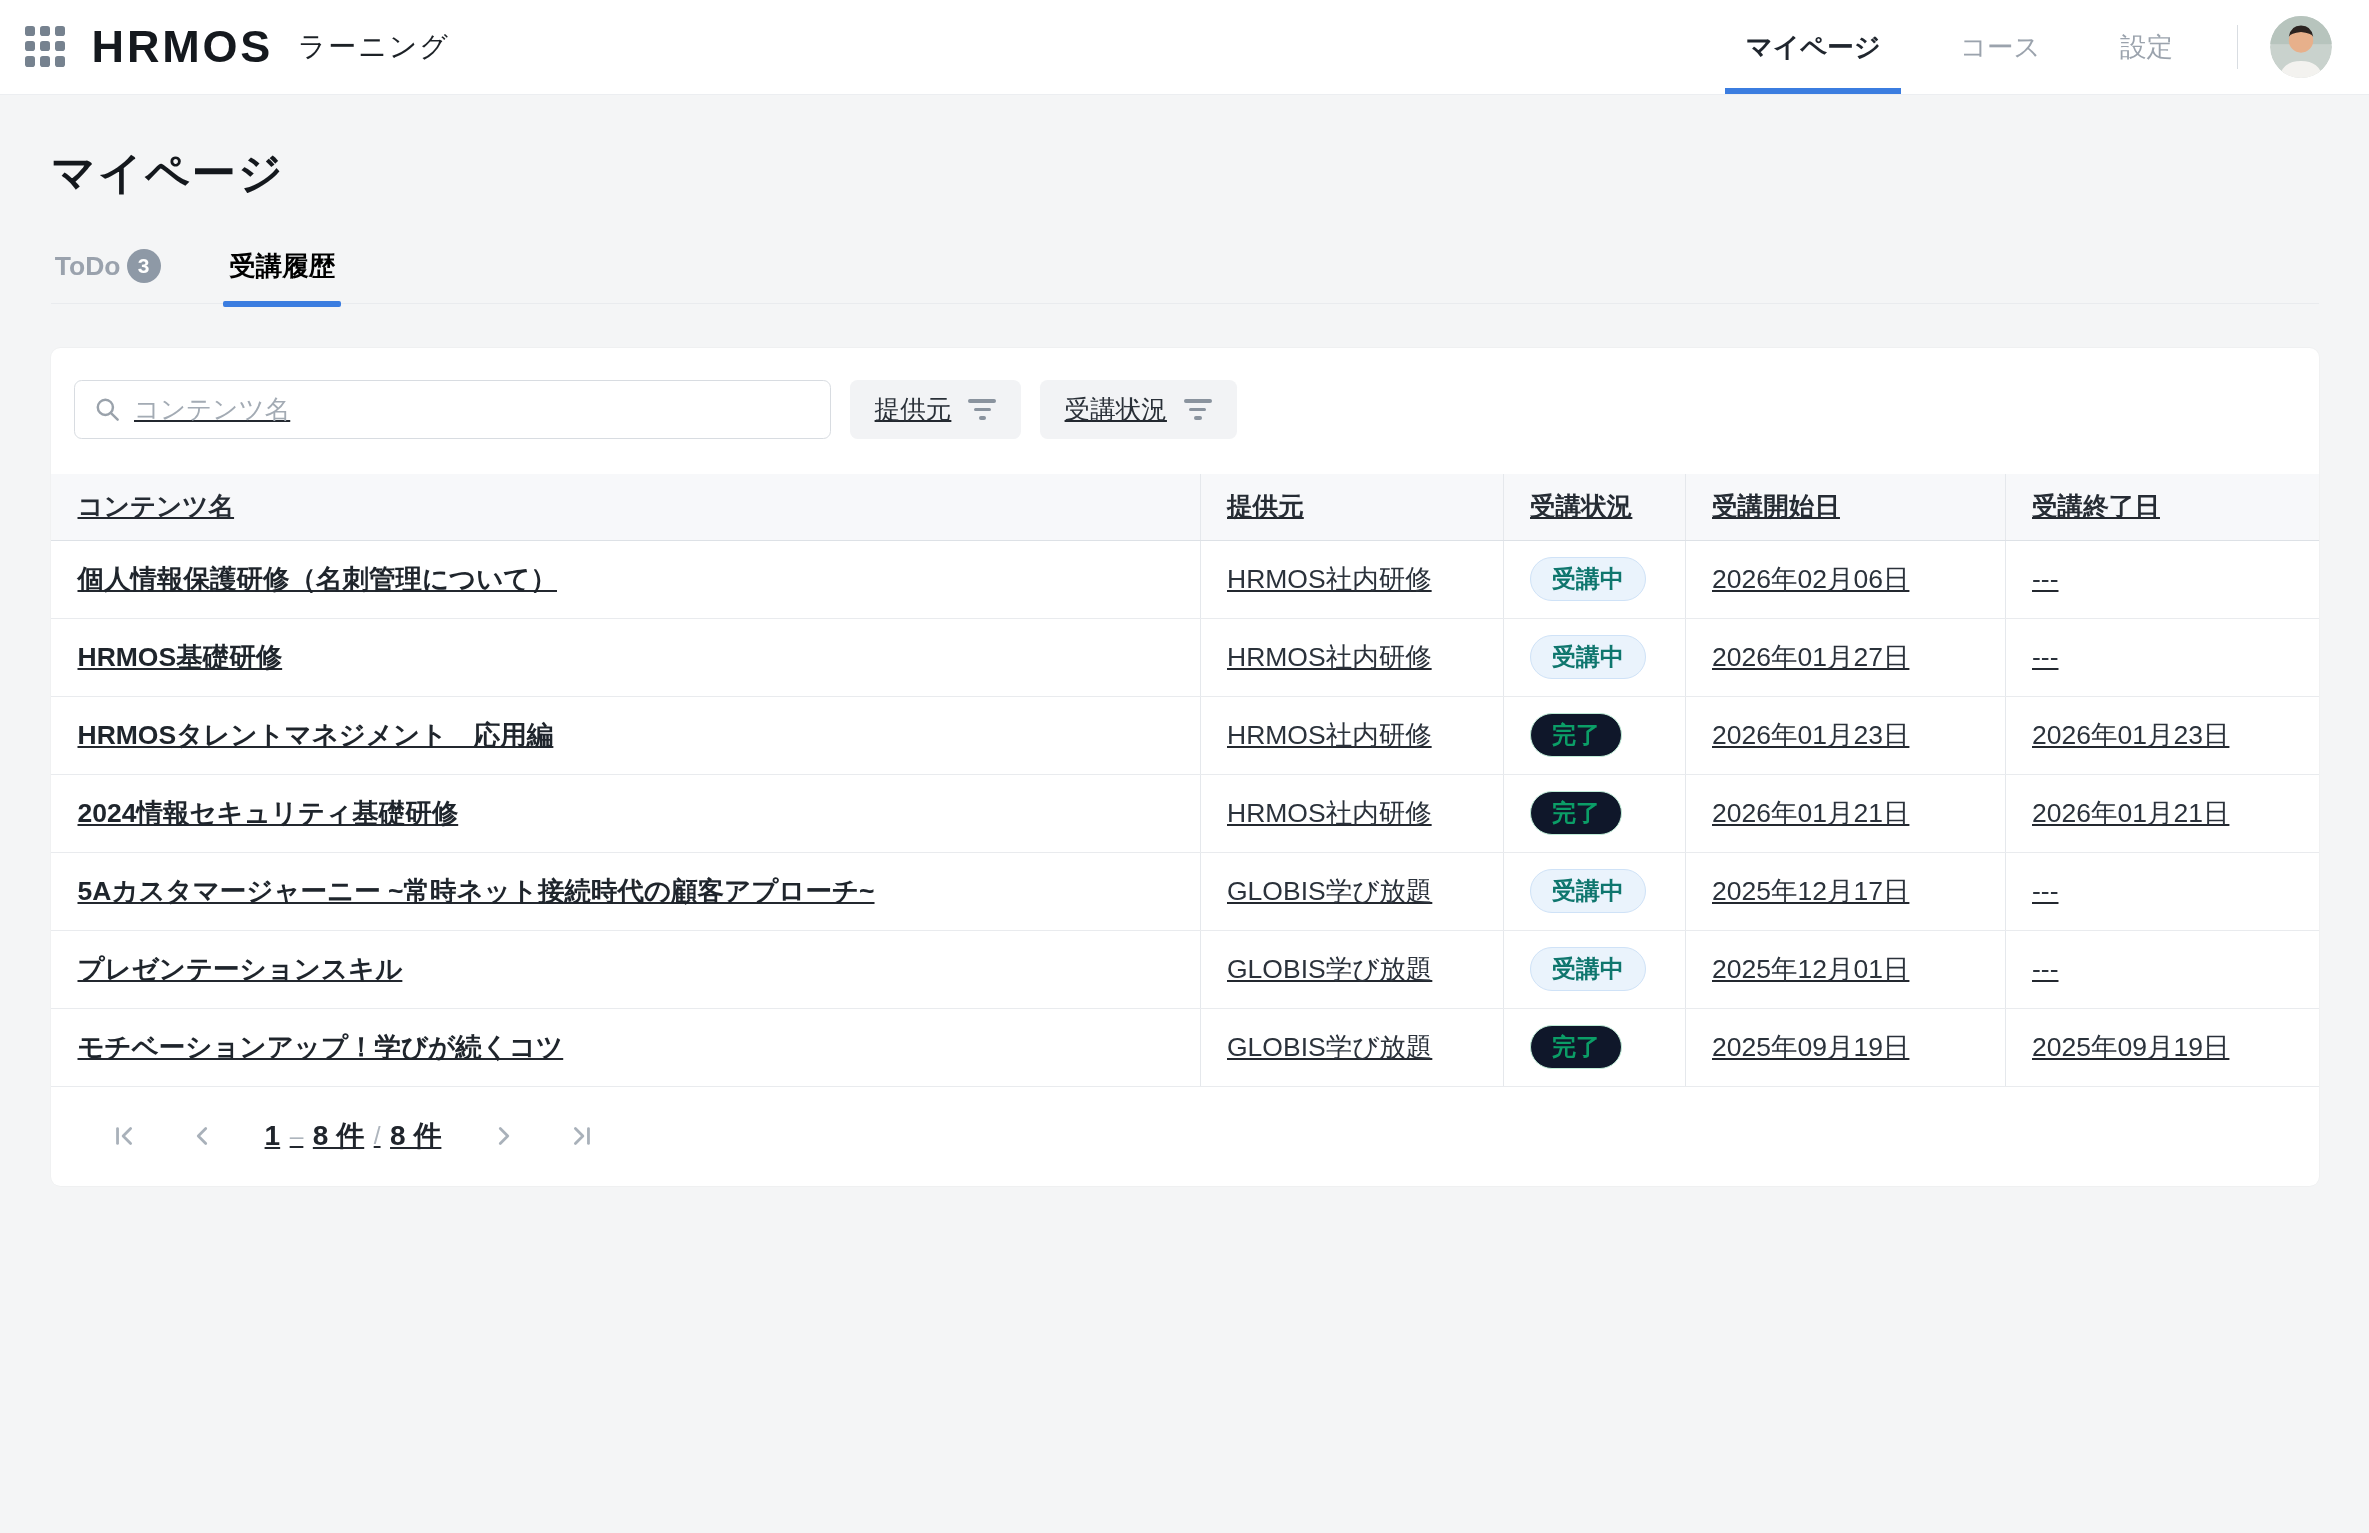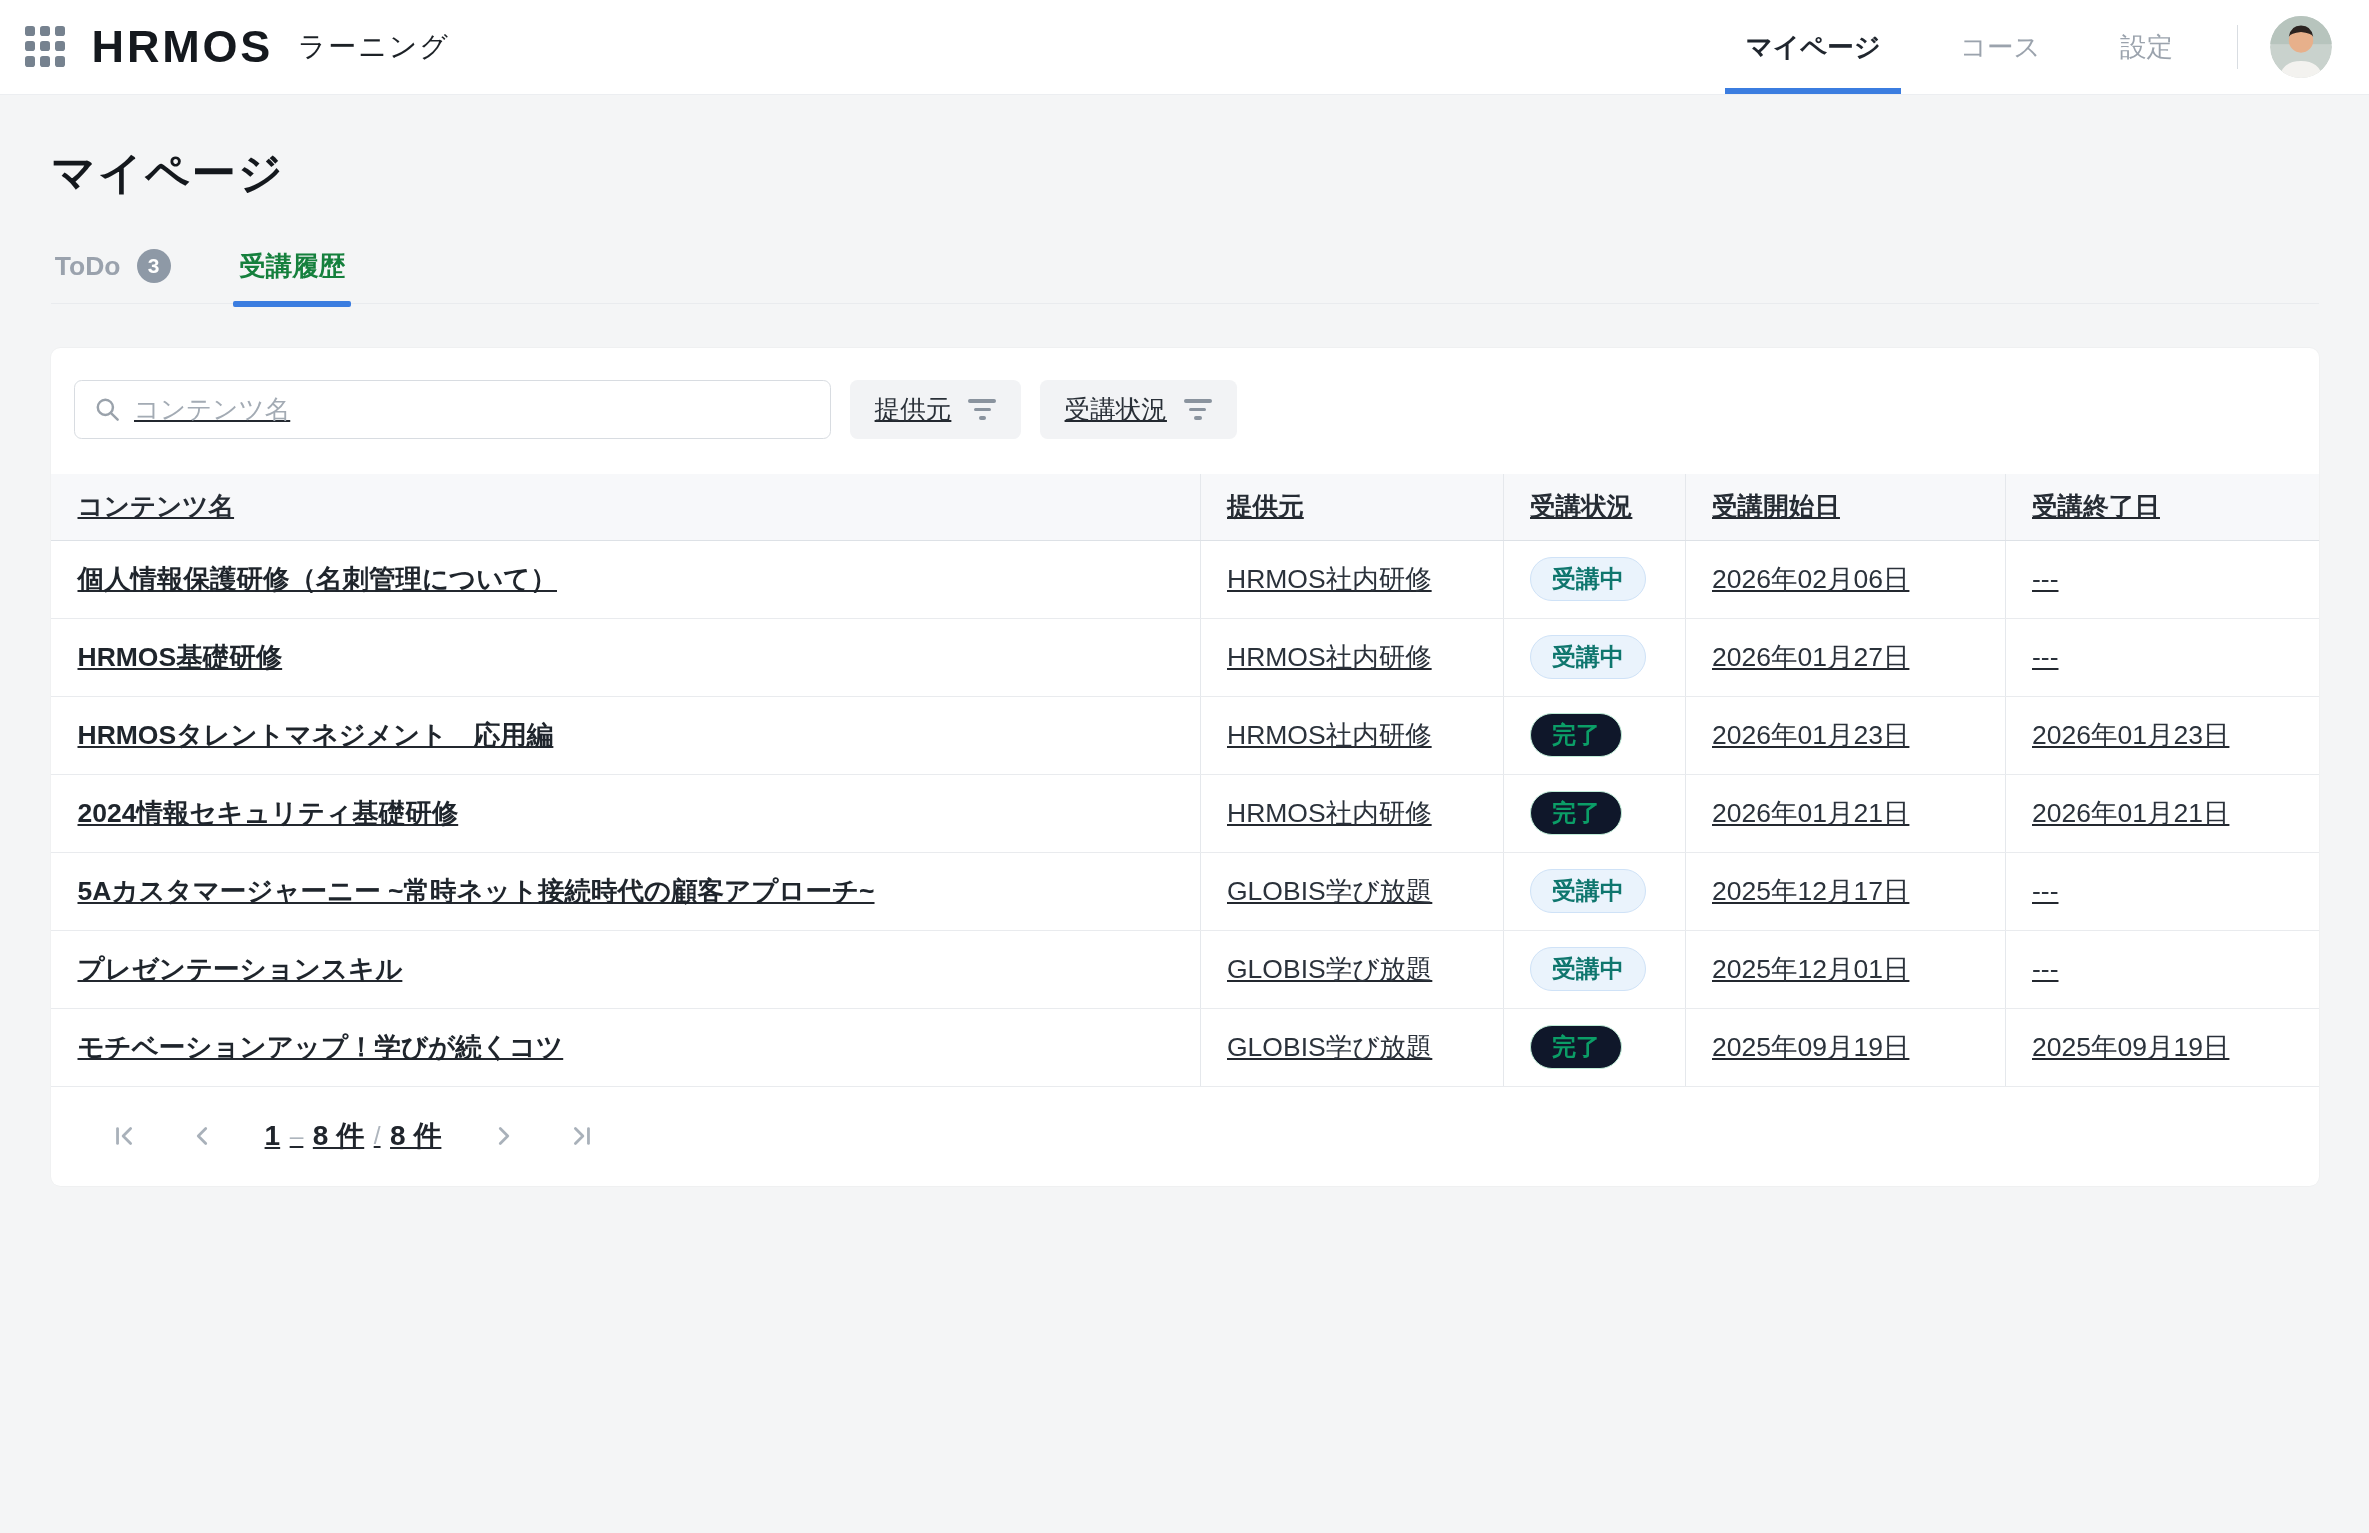--- a/index.html
+++ b/index.html
@@ -34,22 +34,22 @@
   .header-divider { width:0.9px; height:44px; background:#d9dde2; margin:0 32px 0 24.6px; }
   .avatar { width:62px; height:62px; border-radius:50%; overflow:hidden; cursor:pointer; flex:0 0 auto; }
   .avatar svg { display:block; }
 
   
   .page { padding:0 51px; }
   .page-title { margin-top:49px; font-size:44px; font-weight:800; color:#14181d; letter-spacing:1.9px; }
   .page-subtitle { margin-top:21px; font-size:24px; color:#99a1ab; }
 
   .tabs { margin-top:45px; display:flex; gap:61px; border-bottom:1.9px solid #e9ebee; }
-  .tab { font-size:26.5px; font-weight:700; color:#9aa2ad; padding:0 3.8px 19px 3.8px; position:relative; cursor:pointer; display:flex; align-items:center; gap:16px; }
-  .tab.active { color:#15803d; }
+  .tab { font-size:26.5px; font-weight:700; color:#9aa2ad; padding:0 3.8px 19px 3.8px; position:relative; cursor:pointer; display:flex; align-items:center; gap:6px; }
+  .tab.active { color:#000000; }
   .tab.active::after { content:""; position:absolute; left:-1.9px; right:-1.9px; bottom:-3.8px; height:5.7px; background:#3b7de0; border-radius:1.9px; }
   .tab-badge { width:34px; height:34px; border-radius:50%; background:#8e99a6; color:#fff; font-size:21px; font-weight:700; display:flex; align-items:center; justify-content:center; }
 
   
   .card { margin-top:44px; background:#ffffff; border-radius:9.5px; padding-top:32px; box-shadow:0 0 0 0.9px rgba(0,0,0,0.02);text-decoration:underline; }
 
   .filter-row { display:flex; align-items:center; gap:19px; padding:0 23px; }
   .search-box {
     width:757px; height:59px; border:0.9px solid #d8dce1; border-radius:7.6px;
     display:flex; align-items:center; padding:0 19px; gap:13.2px; background:#fff;

